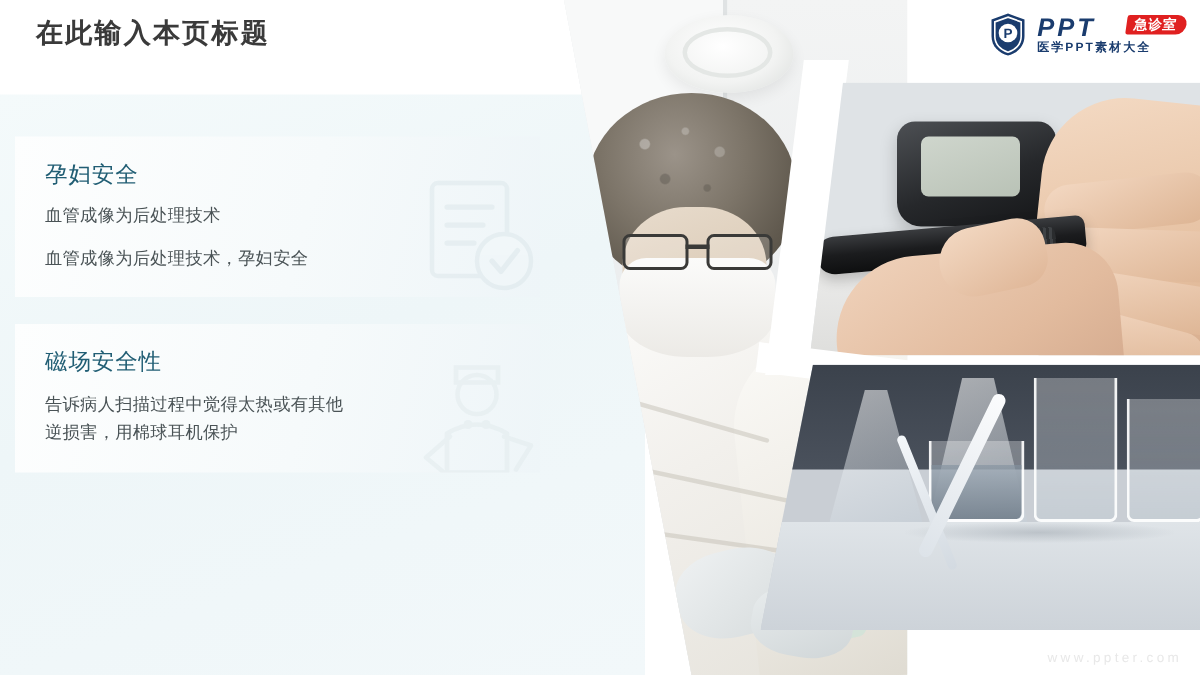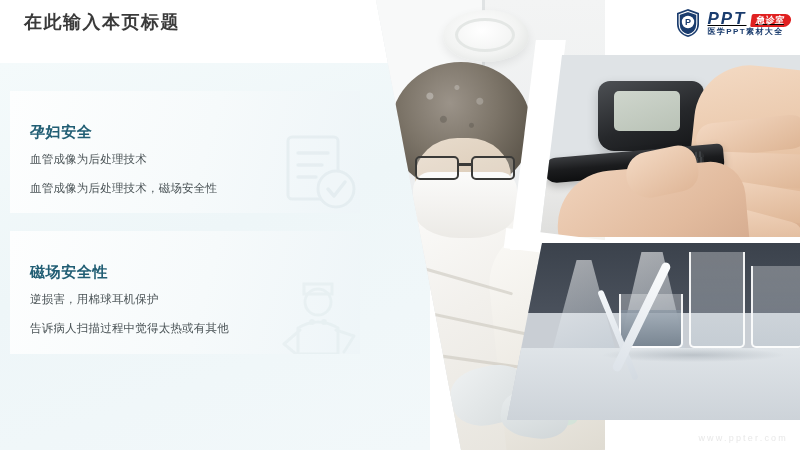--- a/index.html
+++ b/index.html
@@ -46,23 +46,22 @@
   }
   .logo-shield svg { display: block; }
   .logo-textwrap {
     display: flex;
     flex-direction: column;
     justify-content: center;
     gap: 1px;
   }
   .logo-row1 {
     display: flex;
-    align-items: flex-end;
-    gap: 4px;
-    text-decoration: underline;
+    align-items: flex-start;
+    gap: 20px;
   }
   .logo-ppt {
     font-size: 17px;
     font-weight: bold;
     font-style: italic;
     letter-spacing: 2px;
     color: #1a3c6e;
     line-height: 1;
   }
   .logo-badge {
@@ -102,26 +101,25 @@
     width: 350px;
     background: linear-gradient(105deg, #fdfefe 0%, #f6fafb 55%, #eef5f8 100%);
     padding: 17px 20px 16px 20px;
     overflow: hidden;
   }
   .card + .card { margin-top: 18px; }
 
   .card-title {
     position: relative;
     font-size: 15px;
-    font-weight: bold;
+    font-weight: normal;
     color: #215e74;
     letter-spacing: 0.6px;
     margin-bottom: 9px;
     line-height: 1.2;
-    margin-top: 15px;
   }
   .card-line {
     position: relative;
     font-size: 11.5px;
     color: #4a5356;
     line-height: 1.62;
     letter-spacing: 0.2px;
   }
   .card-line.spaced { margin-top: 10px; }
 
@@ -418,37 +416,37 @@
     </span>
   </div>
 
   <div class="left-panel"></div>
 
   <div class="cards">
 
     <div class="card">
       <div class="card-title">孕妇安全</div>
       <div class="card-line">血管成像为后处理技术</div>
-      <div class="card-line spaced">血管成像为后处理技术，磁场安全性</div>
+      <div class="card-line spaced">血管成像为后处理技术，孕妇安全</div>
       <span class="wm">
         <svg viewBox="0 0 92 92" aria-hidden="true">
           <rect x="14" y="8" width="50" height="62" rx="4" fill="none" stroke="#d7e3e7" stroke-width="3"></rect>
           <line x1="24" y1="24" x2="54" y2="24" stroke="#d7e3e7" stroke-width="3.5" stroke-linecap="round"></line>
           <line x1="24" y1="36" x2="48" y2="36" stroke="#d7e3e7" stroke-width="3.5" stroke-linecap="round"></line>
           <line x1="24" y1="48" x2="42" y2="48" stroke="#d7e3e7" stroke-width="3.5" stroke-linecap="round"></line>
           <circle cx="62" cy="60" r="18" fill="#f2f8f9" stroke="#d7e3e7" stroke-width="3"></circle>
           <path d="M54 60 L60 67 L71 53" fill="none" stroke="#d7e3e7" stroke-width="3.5" stroke-linecap="round" stroke-linejoin="round"></path>
         </svg>
       </span>
     </div>
 
     <div class="card">
       <div class="card-title">磁场安全性</div>
+      <div class="card-line spaced">告诉病人扫描过程中觉得太热或有其他</div>
       <div class="card-line">逆损害，用棉球耳机保护</div>
-      <div class="card-line spaced">告诉病人扫描过程中觉得太热或有其他</div>
       <span class="wm">
         <svg viewBox="0 0 92 92" aria-hidden="true">
           <path d="M30 14 h28 v10 h-28 z" fill="none" stroke="#dde8ea" stroke-width="3"></path>
           <circle cx="44" cy="32" r="13" fill="none" stroke="#dde8ea" stroke-width="3"></circle>
           <path d="M24 58 q20 -12 40 0 v26 h-40 z" fill="none" stroke="#dde8ea" stroke-width="3" stroke-linejoin="round"></path>
           <path d="M26 60 L10 74 L22 84" fill="none" stroke="#dde8ea" stroke-width="3" stroke-linecap="round" stroke-linejoin="round"></path>
           <path d="M62 60 L80 66 L70 82" fill="none" stroke="#dde8ea" stroke-width="3" stroke-linecap="round" stroke-linejoin="round"></path>
           <circle cx="38" cy="52" r="3" fill="#dde8ea"></circle>
           <circle cx="50" cy="52" r="3" fill="#dde8ea"></circle>
         </svg>

